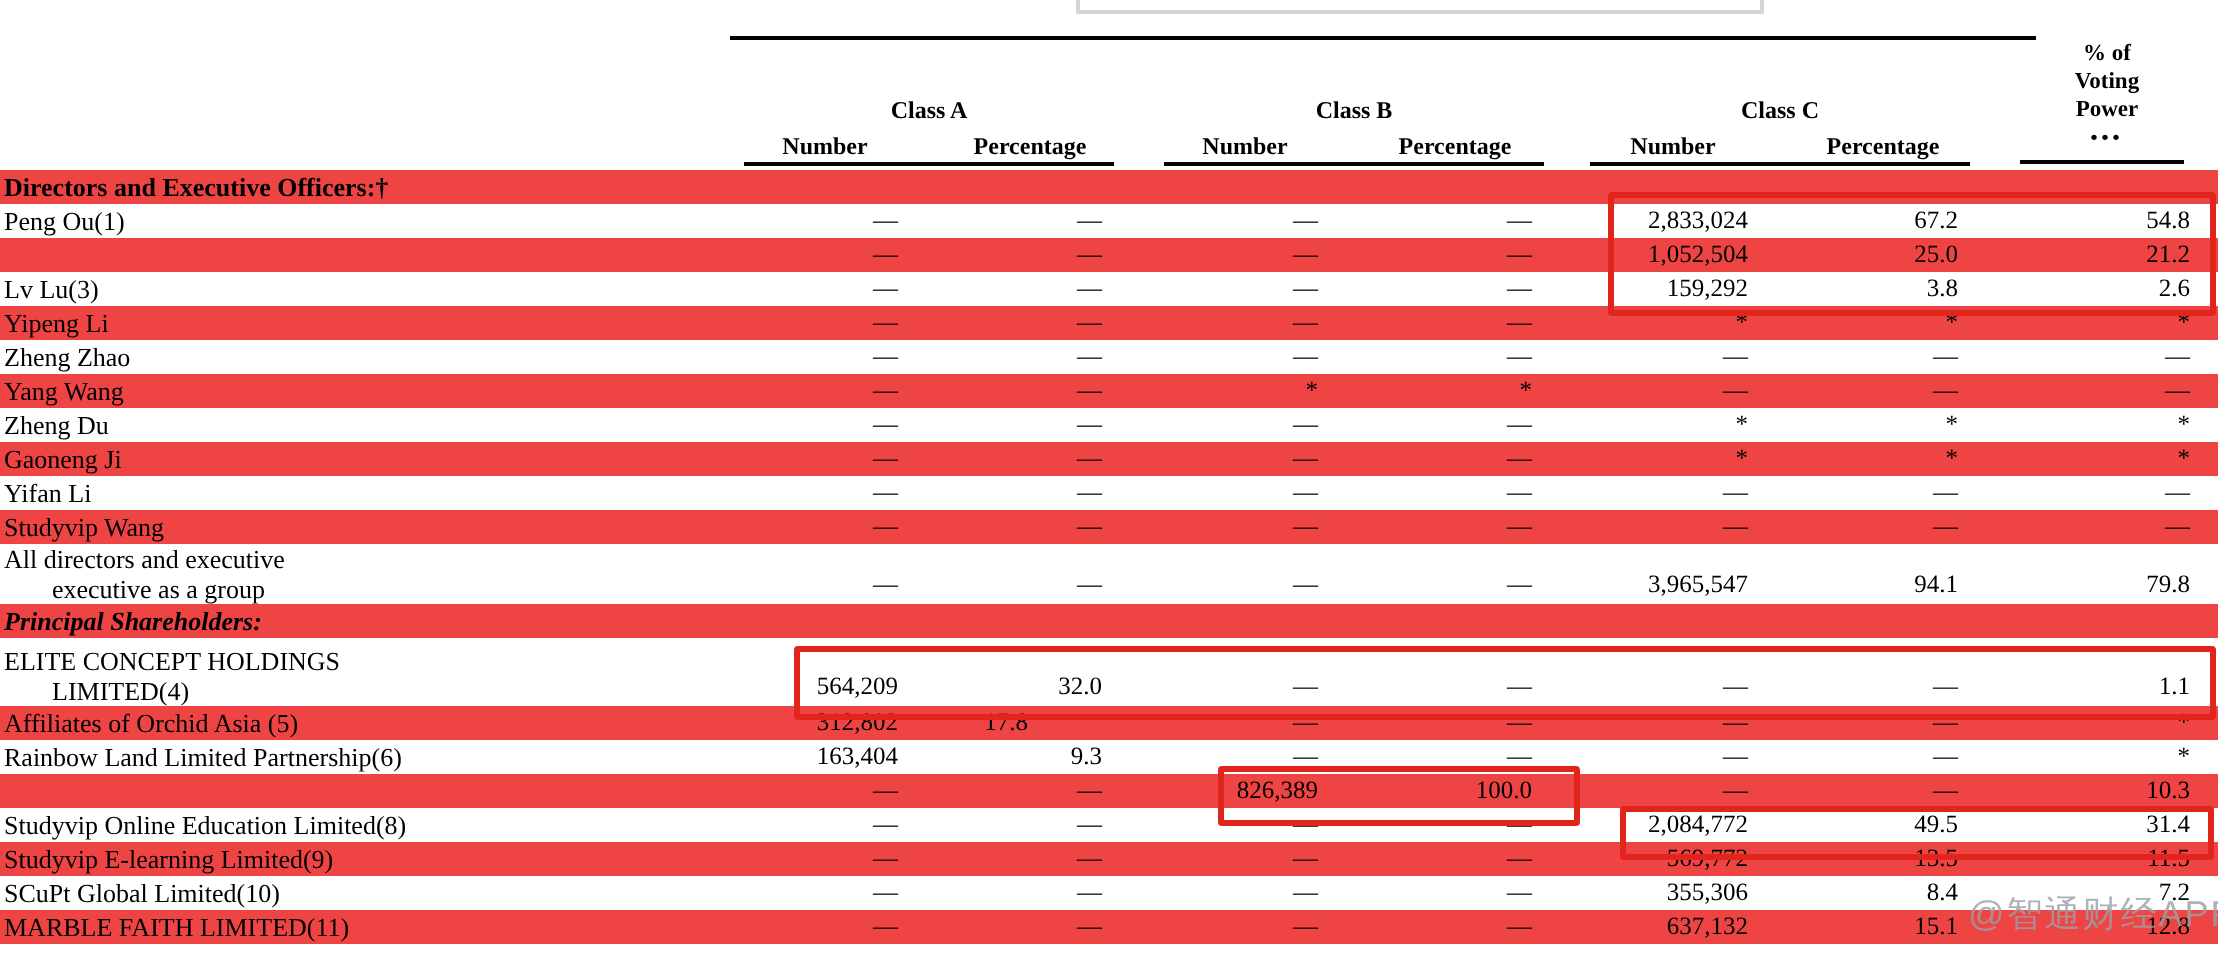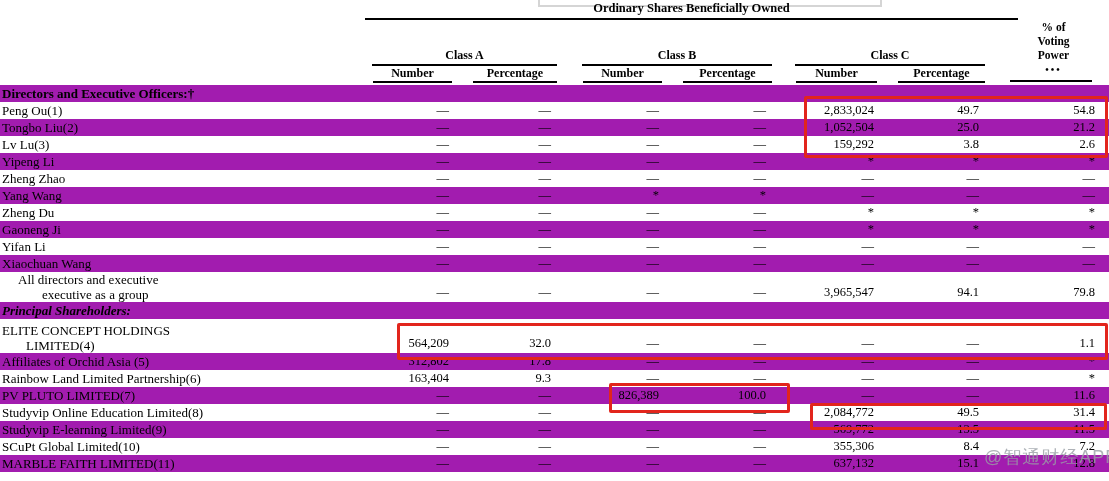--- a/index.html
+++ b/index.html
@@ -13,21 +13,21 @@
   
   .hdr-title {
     position:absolute; left:365px; top:1px; width:653px; height:16px;
     text-align:center; font-weight:bold; font-size:12.5px;
   }
   .hdr-title-rule { position:absolute; left:365px; top:18px; width:653px; height:2px; background:#000; }
 
   .hdr-groups { position:absolute; left:0; top:48px; width:100%; }
   .group-label {
     text-align:center; font-weight:bold; font-size:12px;
-    border-bottom:2px solid #000; padding-bottom:2px; height:14px;
+    border-bottom:2px solid #000; padding-bottom:19px; height:14px;
   }
   .hdr-subs { position:absolute; left:0; top:66px; width:100%; }
   .sub-label {
     text-align:center; font-weight:bold; font-size:12px;
     border-bottom:2px solid #000; padding-bottom:1px; height:14px;
   }
   .sub-num { margin:0 3px 0 1px; }
   .sub-pct { margin-left:18px; }
 
   .vp-block {
@@ -40,21 +40,21 @@
   
   .top-artifact {
     position:absolute; left:538px; top:-12px; width:340px; height:15px;
     border:2px solid #d5d5d5; background:transparent;
   }
 
   
   .tbody { position:absolute; left:0; top:85px; width:100%; }
   .row { height:17px; align-items:center; font-size:12.5px; }
   .row.multiline { align-items:end; }
-  .row.band { background:#a21caf; }
+  .row.band { background:#ef4444; }
   .cell { white-space:nowrap; overflow:visible; }
   .cell.name { padding-left:2px; font-size:13px; line-height:15px; }
   .cell.name .indent { padding-left:24px; }
   .row.section .cell.name { font-weight:bold; }
   .cell.num { text-align:right; padding-right:6px; }
   .cell.vp  { text-align:right; padding-right:2px; }
   .row.multiline .cell.num, .row.multiline .cell.vp { padding-bottom:2px; }
 
   
   .hl {
@@ -69,21 +69,20 @@
     color:#9aa0a6; opacity:.8; letter-spacing:1px; white-space:nowrap;
   }
 </style>
 </head>
 <body>
 
 <div class="screen">
 
   <div class="top-artifact"></div>
 
-  <div class="hdr-title">Ordinary Shares Beneficially Owned</div>
   <div class="hdr-title-rule"></div>
 
   <div class="hdr-groups gridrow">
     <div class="group-label" style="grid-column:2/4">Class A</div>
     <div class="group-label" style="grid-column:5/7">Class B</div>
     <div class="group-label" style="grid-column:8/10">Class C</div>
   </div>
 
   <div class="hdr-subs gridrow">
     <div class="sub-label sub-num" style="grid-column:2/3">Number</div>
@@ -106,25 +105,24 @@
       <div class="row gridrow band section">
         <div class="cell name" style="grid-column: 1 / 2;">Directors and Executive Officers:†</div>
       </div>
       <div class="row gridrow">
         <div class="cell name" style="grid-column: 1 / 2;">Peng Ou(1)</div>
         <div class="cell num" style="grid-column: 2 / 3;">—</div>
         <div class="cell num" style="grid-column: 3 / 4;">—</div>
         <div class="cell num" style="grid-column: 5 / 6;">—</div>
         <div class="cell num" style="grid-column: 6 / 7;">—</div>
         <div class="cell num" style="grid-column: 8 / 9;">2,833,024</div>
-        <div class="cell num" style="grid-column: 9 / 10;">49.7</div>
+        <div class="cell num" style="grid-column: 9 / 10;">67.2</div>
         <div class="cell vp" style="grid-column: 11 / 12;">54.8</div>
       </div>
       <div class="row gridrow band">
-        <div class="cell name" style="grid-column: 1 / 2;">Tongbo Liu(2)</div>
         <div class="cell num" style="grid-column: 2 / 3;">—</div>
         <div class="cell num" style="grid-column: 3 / 4;">—</div>
         <div class="cell num" style="grid-column: 5 / 6;">—</div>
         <div class="cell num" style="grid-column: 6 / 7;">—</div>
         <div class="cell num" style="grid-column: 8 / 9;">1,052,504</div>
         <div class="cell num" style="grid-column: 9 / 10;">25.0</div>
         <div class="cell vp" style="grid-column: 11 / 12;">21.2</div>
       </div>
       <div class="row gridrow">
         <div class="cell name" style="grid-column: 1 / 2;">Lv Lu(3)</div>
@@ -190,31 +188,31 @@
         <div class="cell name" style="grid-column: 1 / 2;">Yifan Li</div>
         <div class="cell num" style="grid-column: 2 / 3;">—</div>
         <div class="cell num" style="grid-column: 3 / 4;">—</div>
         <div class="cell num" style="grid-column: 5 / 6;">—</div>
         <div class="cell num" style="grid-column: 6 / 7;">—</div>
         <div class="cell num" style="grid-column: 8 / 9;">—</div>
         <div class="cell num" style="grid-column: 9 / 10;">—</div>
         <div class="cell vp" style="grid-column: 11 / 12;">—</div>
       </div>
       <div class="row gridrow band">
-        <div class="cell name" style="grid-column: 1 / 2;">Xiaochuan Wang</div>
+        <div class="cell name" style="grid-column: 1 / 2;">Studyvip Wang</div>
         <div class="cell num" style="grid-column: 2 / 3;">—</div>
         <div class="cell num" style="grid-column: 3 / 4;">—</div>
         <div class="cell num" style="grid-column: 5 / 6;">—</div>
         <div class="cell num" style="grid-column: 6 / 7;">—</div>
         <div class="cell num" style="grid-column: 8 / 9;">—</div>
         <div class="cell num" style="grid-column: 9 / 10;">—</div>
         <div class="cell vp" style="grid-column: 11 / 12;">—</div>
       </div>
       <div class="row gridrow multiline" style="height: 30px;">
-        <div class="cell name" style="grid-column: 1 / 2; margin-left: 16px;">
+        <div class="cell name" style="grid-column: 1 / 2;">
           <div>All directors and executive</div>
           <div class="indent">executive as a group</div>
         </div>
         <div class="cell num" style="grid-column: 2 / 3;">—</div>
         <div class="cell num" style="grid-column: 3 / 4;">—</div>
         <div class="cell num" style="grid-column: 5 / 6;">—</div>
         <div class="cell num" style="grid-column: 6 / 7;">—</div>
         <div class="cell num" style="grid-column: 8 / 9;">3,965,547</div>
         <div class="cell num" style="grid-column: 9 / 10;">94.1</div>
         <div class="cell vp" style="grid-column: 11 / 12;">79.8</div>
@@ -231,46 +229,45 @@
         <div class="cell num" style="grid-column: 3 / 4;">32.0</div>
         <div class="cell num" style="grid-column: 5 / 6;">—</div>
         <div class="cell num" style="grid-column: 6 / 7;">—</div>
         <div class="cell num" style="grid-column: 8 / 9;">—</div>
         <div class="cell num" style="grid-column: 9 / 10;">—</div>
         <div class="cell vp" style="grid-column: 11 / 12;">1.1</div>
       </div>
       <div class="row gridrow band">
         <div class="cell name" style="grid-column: 1 / 2;">Affiliates of Orchid Asia (5)</div>
         <div class="cell num" style="grid-column: 2 / 3;">312,802</div>
-        <div class="cell num" style="grid-column: 3 / 4;">17.8</div>
+        <div class="cell num" style="grid-column: 3 / 4; text-align: center;">17.8</div>
         <div class="cell num" style="grid-column: 5 / 6;">—</div>
         <div class="cell num" style="grid-column: 6 / 7;">—</div>
         <div class="cell num" style="grid-column: 8 / 9;">—</div>
         <div class="cell num" style="grid-column: 9 / 10;">—</div>
         <div class="cell vp" style="grid-column: 11 / 12;">*</div>
       </div>
       <div class="row gridrow">
         <div class="cell name" style="grid-column: 1 / 2;">Rainbow Land Limited Partnership(6)</div>
         <div class="cell num" style="grid-column: 2 / 3;">163,404</div>
         <div class="cell num" style="grid-column: 3 / 4;">9.3</div>
         <div class="cell num" style="grid-column: 5 / 6;">—</div>
         <div class="cell num" style="grid-column: 6 / 7;">—</div>
         <div class="cell num" style="grid-column: 8 / 9;">—</div>
         <div class="cell num" style="grid-column: 9 / 10;">—</div>
         <div class="cell vp" style="grid-column: 11 / 12;">*</div>
       </div>
       <div class="row gridrow band">
-        <div class="cell name" style="grid-column: 1 / 2;">PV PLUTO LIMITED(7)</div>
         <div class="cell num" style="grid-column: 2 / 3;">—</div>
         <div class="cell num" style="grid-column: 3 / 4;">—</div>
         <div class="cell num" style="grid-column: 5 / 6;">826,389</div>
         <div class="cell num" style="grid-column: 6 / 7;">100.0</div>
         <div class="cell num" style="grid-column: 8 / 9;">—</div>
         <div class="cell num" style="grid-column: 9 / 10;">—</div>
-        <div class="cell vp" style="grid-column: 11 / 12;">11.6</div>
+        <div class="cell vp" style="grid-column: 11 / 12;">10.3</div>
       </div>
       <div class="row gridrow">
         <div class="cell name" style="grid-column: 1 / 2;">Studyvip Online Education Limited(8)</div>
         <div class="cell num" style="grid-column: 2 / 3;">—</div>
         <div class="cell num" style="grid-column: 3 / 4;">—</div>
         <div class="cell num" style="grid-column: 5 / 6;">—</div>
         <div class="cell num" style="grid-column: 6 / 7;">—</div>
         <div class="cell num" style="grid-column: 8 / 9;">2,084,772</div>
         <div class="cell num" style="grid-column: 9 / 10;">49.5</div>
         <div class="cell vp" style="grid-column: 11 / 12;">31.4</div>

